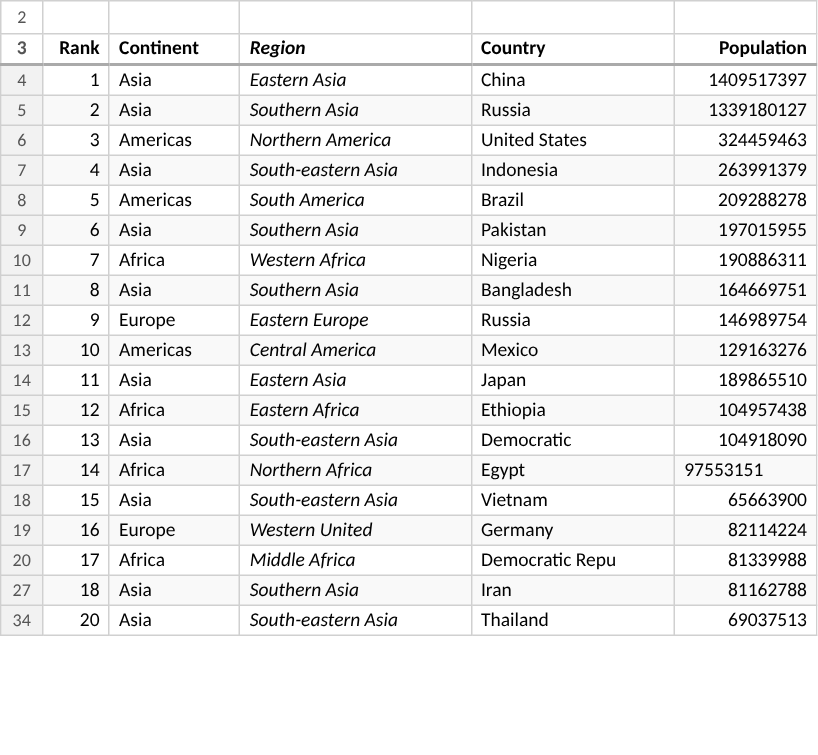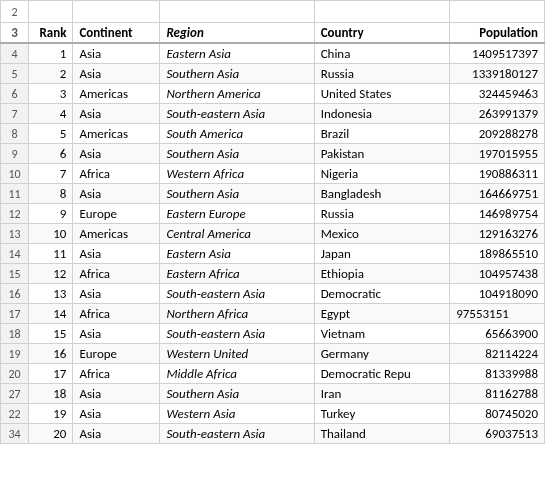--- a/index.html
+++ b/index.html
@@ -210,28 +210,20 @@
       </tr>
       <tr class="data-row">
         <td class="row-num">27</td>
         <td class="col-rank" style="text-align: right;">18</td>
         <td class="col-continent">Asia</td>
         <td class="col-region">Southern Asia</td>
         <td class="col-country">Iran</td>
         <td class="col-population" style="text-align: right;">81162788</td>
       </tr>
       <tr class="data-row">
-        <td class="row-num">22</td>
-        <td class="col-rank" style="text-align: right;">19</td>
-        <td class="col-continent">Asia</td>
-        <td class="col-region">Western Asia</td>
-        <td class="col-country">Turkey</td>
-        <td class="col-population" style="text-align: right;">80745020</td>
-      </tr>
-      <tr class="data-row">
         <td class="row-num">34</td>
         <td class="col-rank" style="text-align: right;">20</td>
         <td class="col-continent">Asia</td>
         <td class="col-region">South-eastern Asia</td>
         <td class="col-country">Thailand</td>
         <td class="col-population" style="text-align: right;">69037513</td>
       </tr>
     </tbody>
 </table>
 

